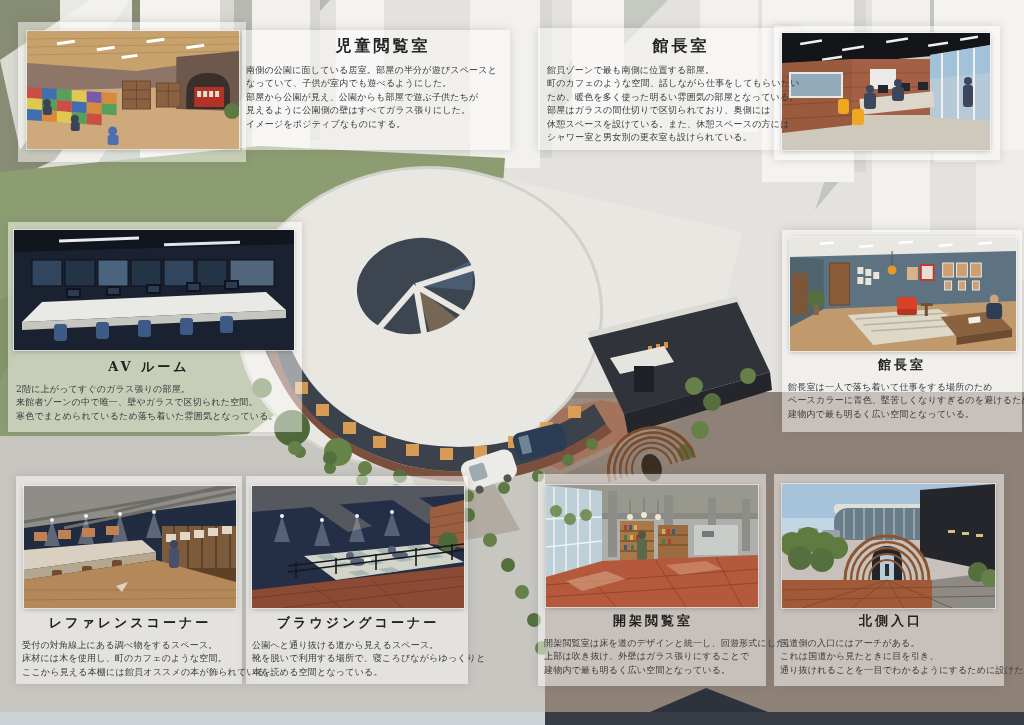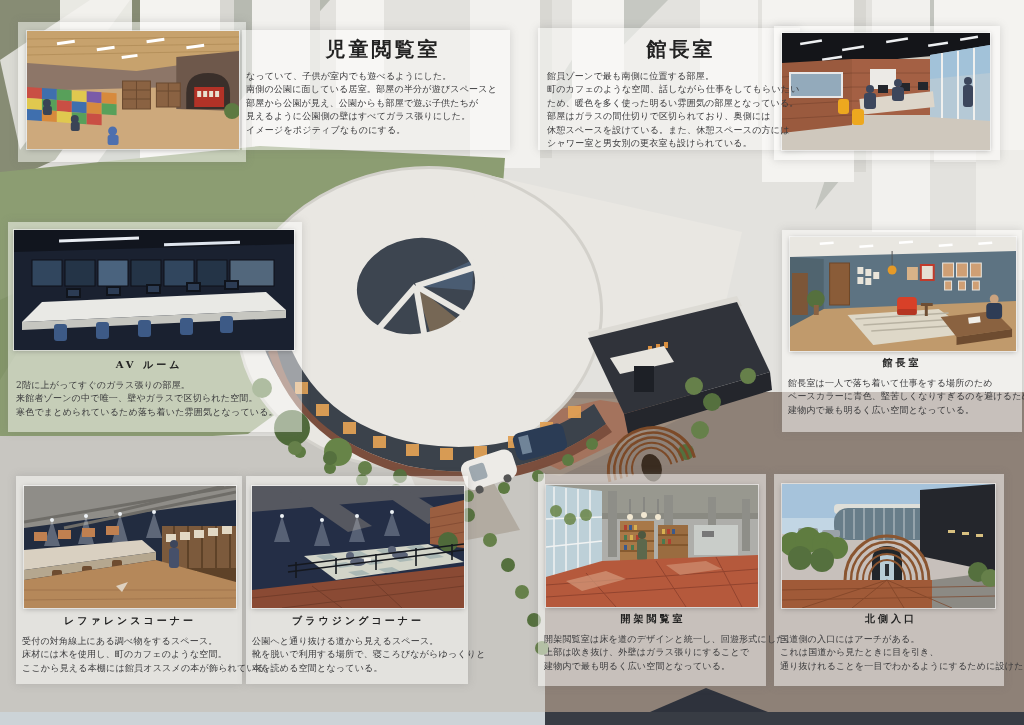--- a/index.html
+++ b/index.html
@@ -14,24 +14,24 @@
     box-shadow:0 0 8px rgba(110,110,110,.25);
   }
   .photo{
     position:absolute;overflow:hidden;
     box-shadow:0 1px 5px rgba(50,50,50,.35);
     outline:1px solid rgba(255,255,255,.55);
   }
   .photo svg{display:block;width:100%;height:100%;}
   .tb{position:absolute;color:#2f2f31;}
   .tb h3{
-    margin:0 0 7px 0;font-size:10px;font-weight:bold;
+    margin:0 0 7px 0;font-size:13px;font-weight:bold;
     letter-spacing:3px;text-align:center;color:#222;
   }
-  .tb.big h3{font-size:20px;padding-left:12px;}
+  .tb.big h3{font-size:16px;padding-left:12px;}
   .tb .ln{
     font-size:9px;line-height:13.4px;letter-spacing:.2px;
     white-space:nowrap;color:#3a3a3c;
   }
 </style>
 </head>
 <body>
 
 <svg class="bg" viewBox="0 0 1024 725">
   <rect width="1024" height="725" fill="#e3e2de"></rect>
@@ -685,22 +685,22 @@
         <line x1="0" y1="106" x2="213" y2="102"></line>
         <line x1="0" y1="116" x2="213" y2="112"></line>
       </g>
   <circle cx="196" cy="88" r="10" fill="#55703e"></circle>
       <circle cx="208" cy="94" r="9" fill="#66804a"></circle>
 </svg>
 </div>
 
 <div class="tb big" style="left:246px;top:36px;width:262px">
   <h3>児童閲覧室</h3>
+  <div class="ln">南側の公園に面している居室。部屋の半分が遊びスペースと</div>
   <div class="ln">なっていて、子供が室内でも遊べるようにした。</div>
-  <div class="ln">南側の公園に面している居室。部屋の半分が遊びスペースと</div>
   <div class="ln">部屋から公園が見え、公園からも部屋で遊ぶ子供たちが</div>
   <div class="ln">見えるように公園側の壁はすべてガラス張りにした。</div>
   <div class="ln">イメージをポジティブなものにする。</div>
 </div>
 
 <div class="tb big" style="left:547px;top:36px;width:256px">
   <h3>館長室</h3>
   <div class="ln">館員ゾーンで最も南側に位置する部屋。</div>
   <div class="ln">町のカフェのような空間、話しながら仕事をしてもらいたい</div>
   <div class="ln">ため、暖色を多く使った明るい雰囲気の部屋となっている。</div>

